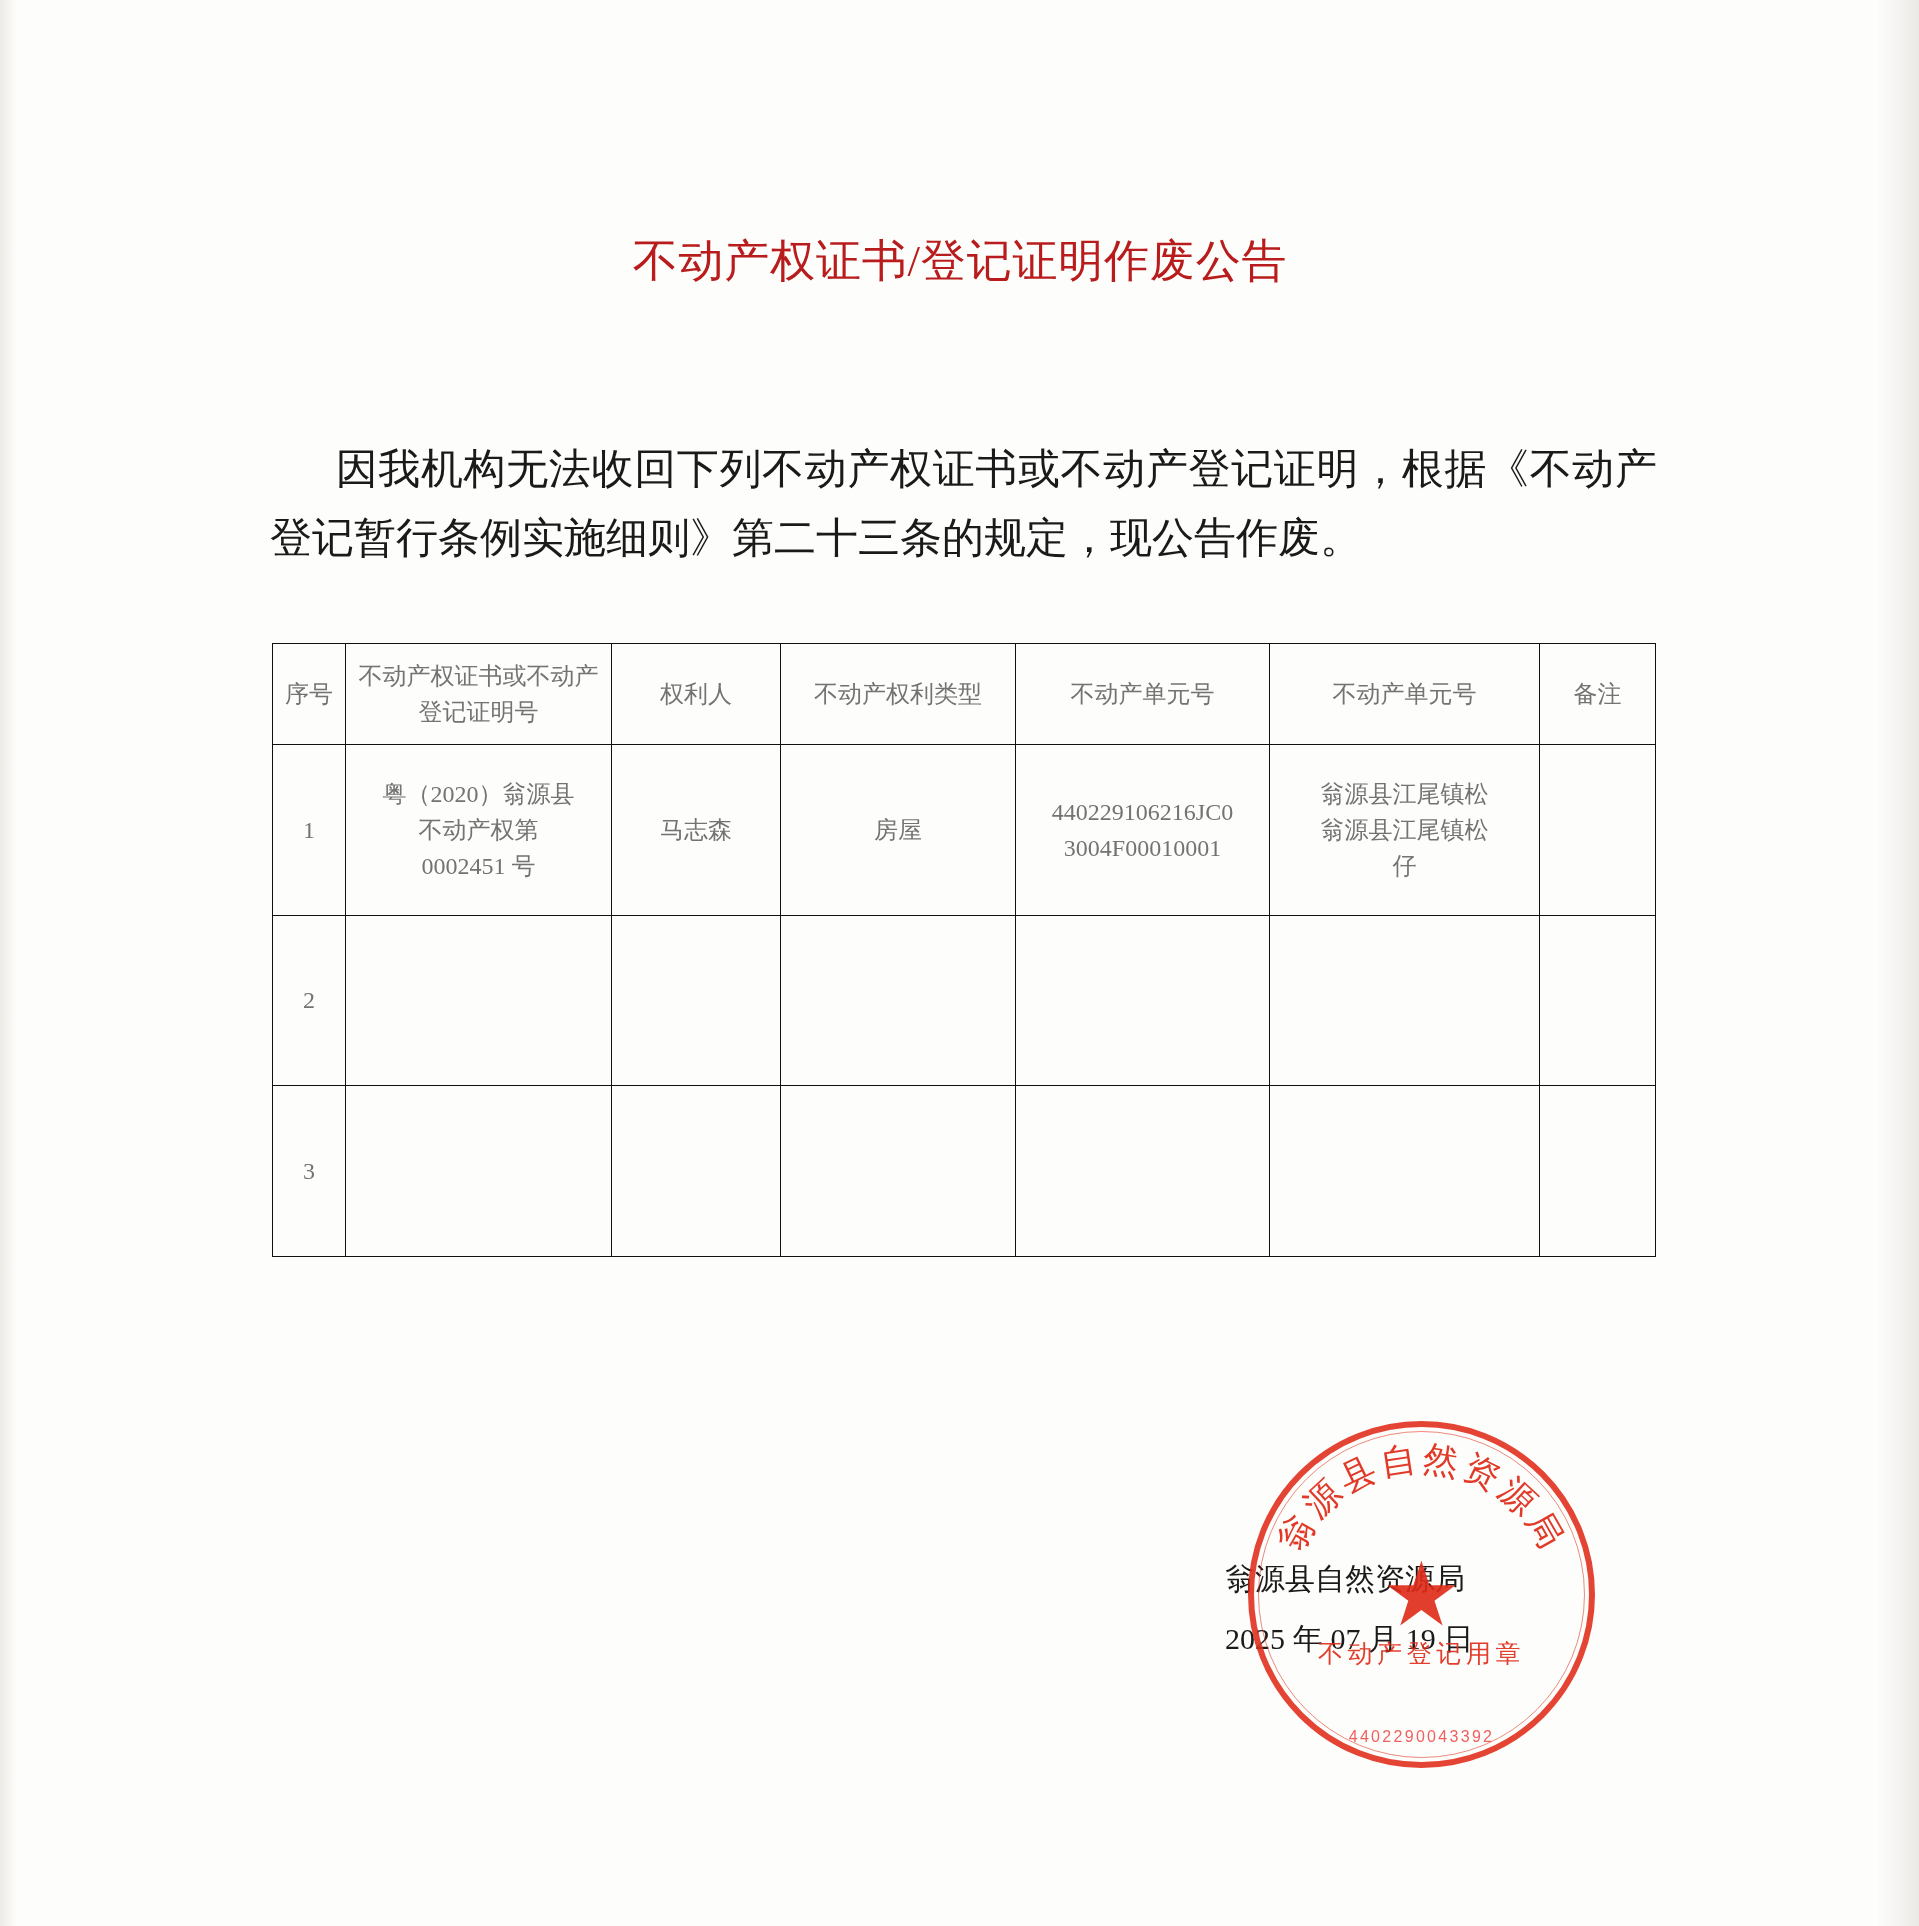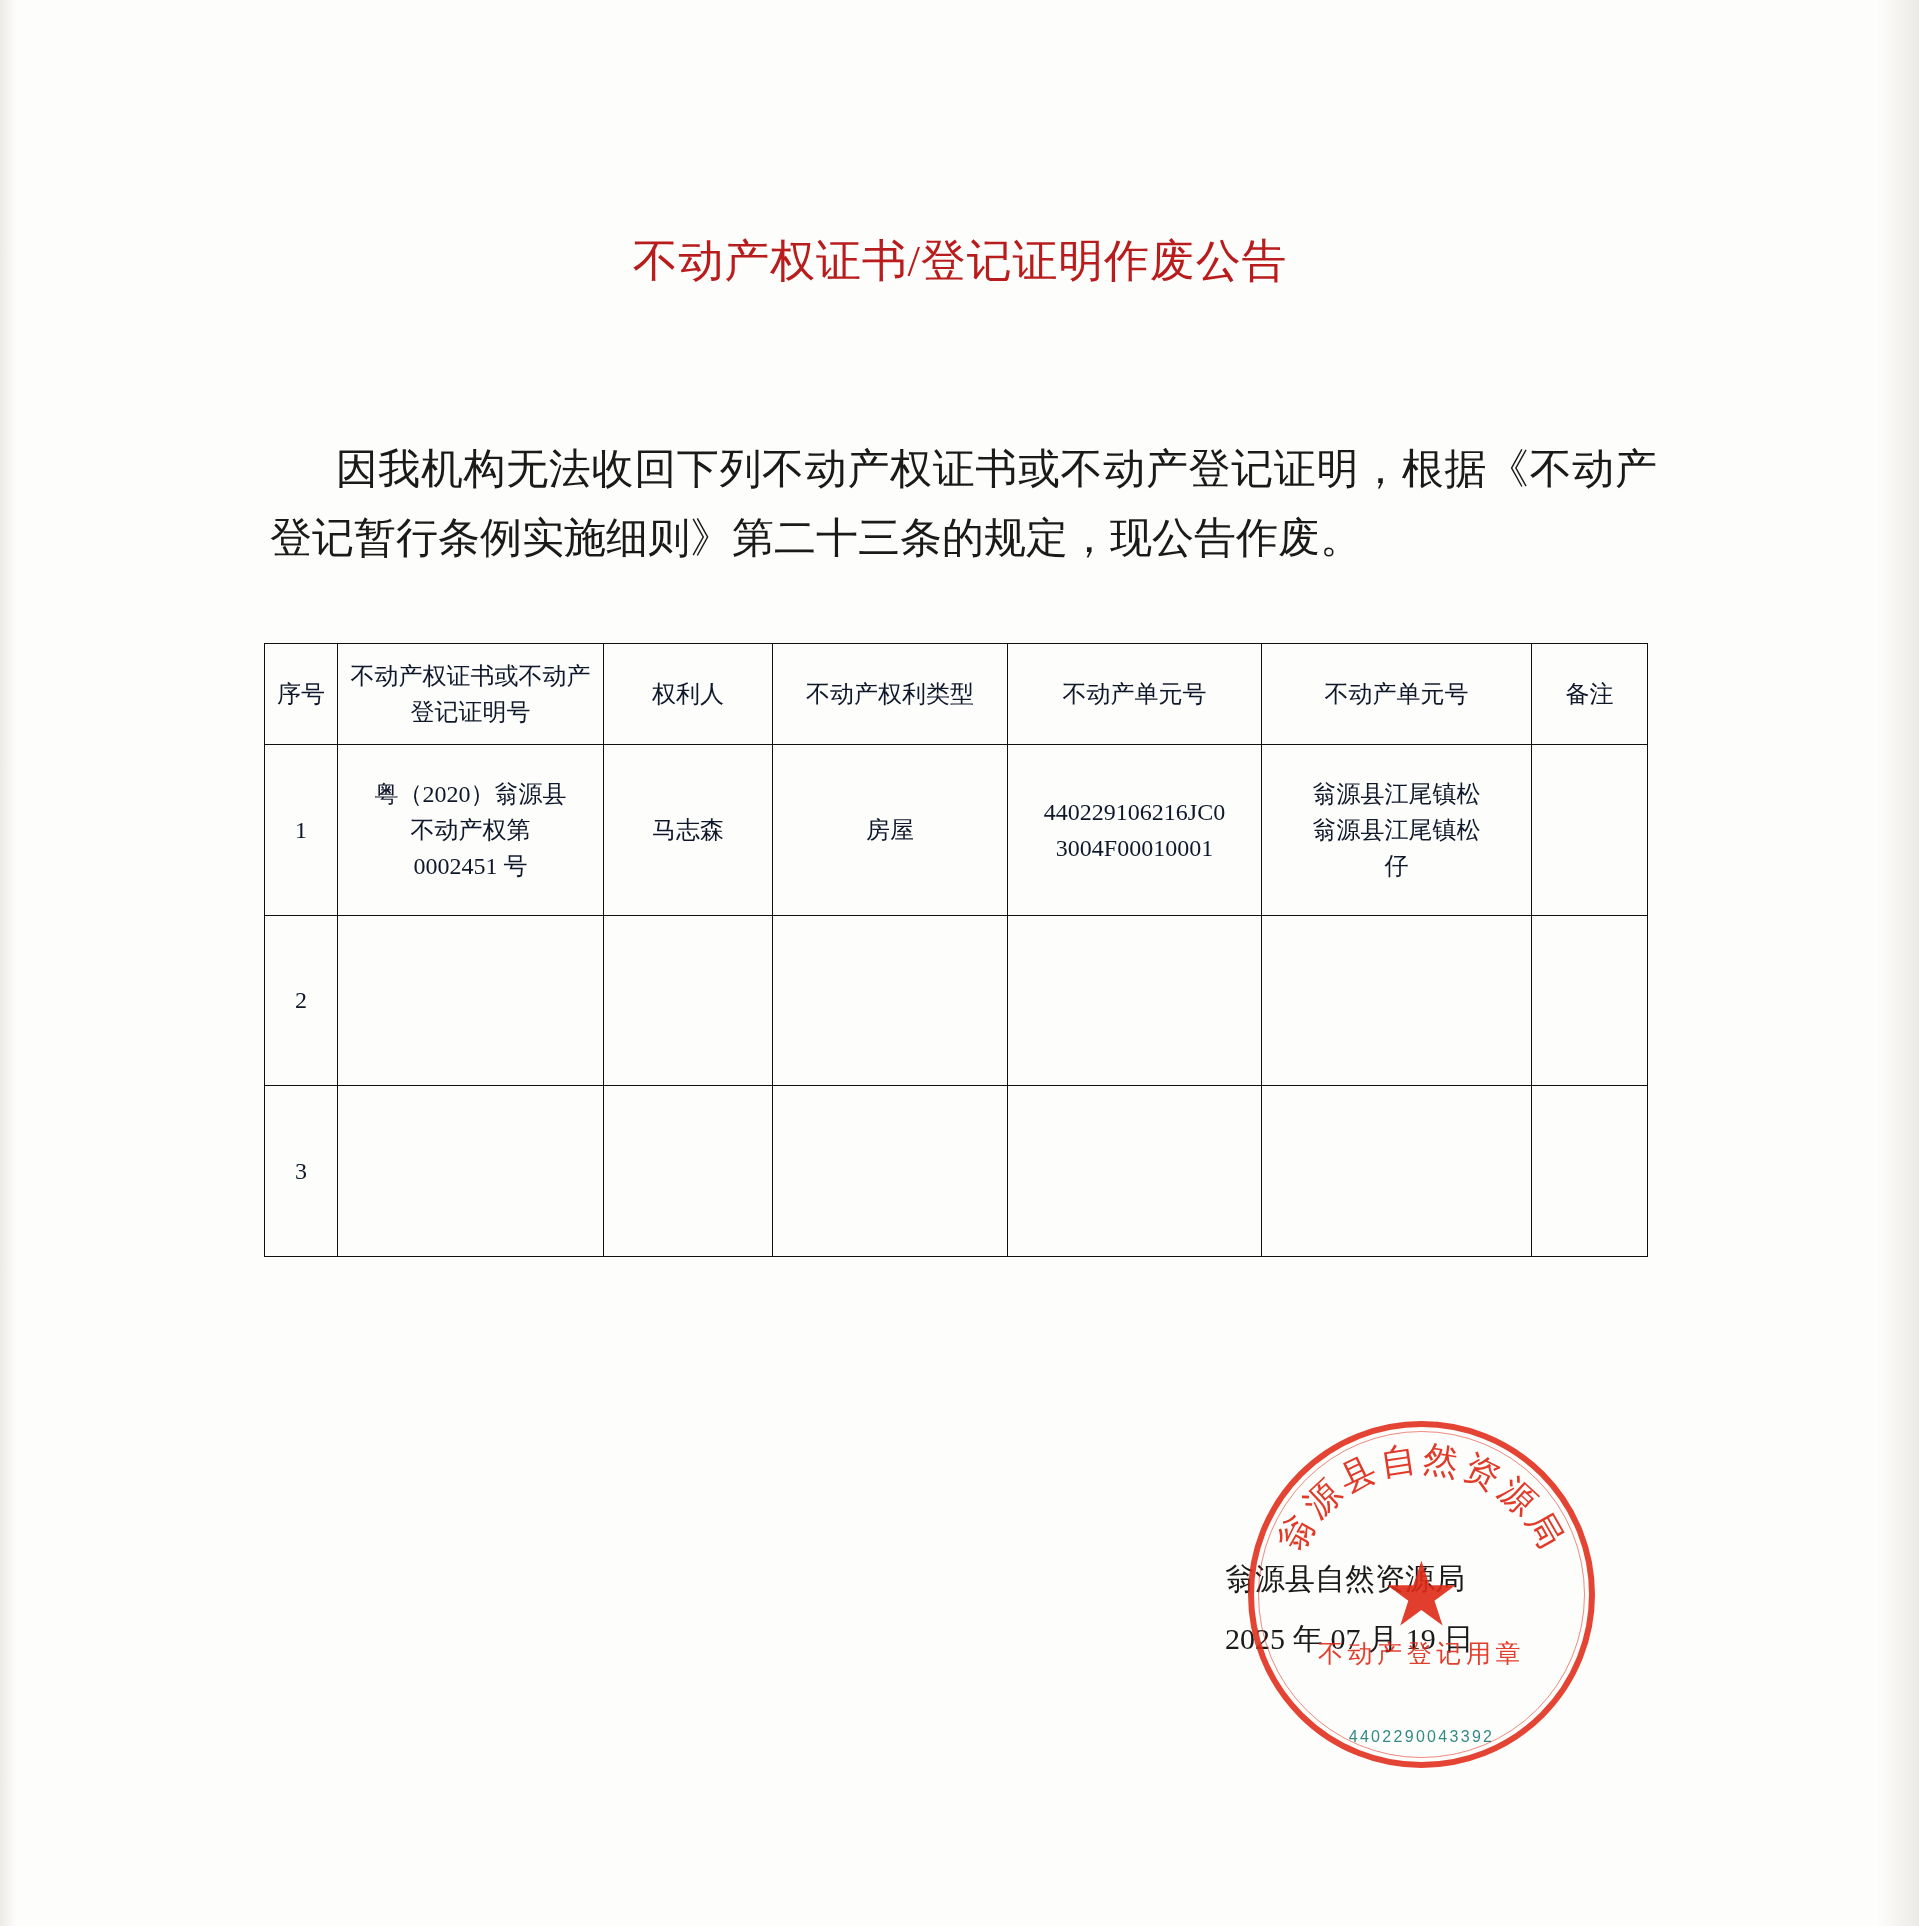--- a/index.html
+++ b/index.html
@@ -58,26 +58,26 @@
   }
   .body-text .indent {
     display: inline-block;
     width: 65px;
   }
 
   
   .tbl {
     position: absolute;
     top: 643px;
-    left: 264px;
+    left: 272px;
     width: 1383px;
     border-collapse: collapse;
     table-layout: fixed;
     font-size: 24px;
-    color: #0f172a;
+    color: #737373;
   }
   .tbl td, .tbl th {
     border: 1.2px solid #111;
     text-align: center;
     vertical-align: middle;
     font-weight: normal;
     line-height: 1.5;
     padding: 3.9px 3.1px;
   }
   .tbl thead td {
@@ -155,21 +155,21 @@
     font-size: 92px;
     letter-spacing: 10px;
     opacity: .92;
   }
   .seal .bottom-code {
     position: absolute;
     left: 0;
     bottom: 22.3px;
     width: 100%;
     text-align: center;
-    color: #0f766e;
+    color: #ef4444;
     font-size: 16px;
     letter-spacing: 2.3px;
     font-family: "Liberation Sans", sans-serif;
     opacity: .85;
   }
   .seal .mid-text {
     position: absolute;
     left: 0;
     top: 216px;
     width: 100%;

